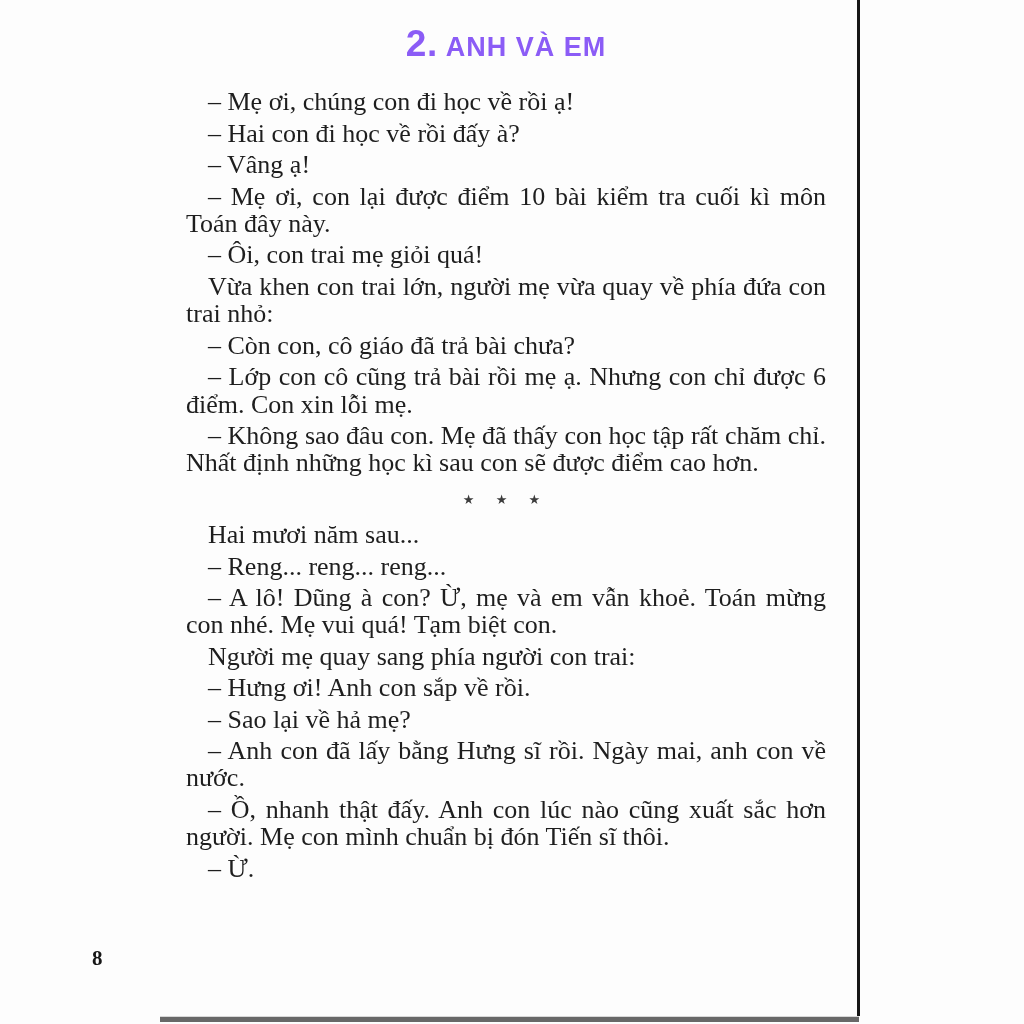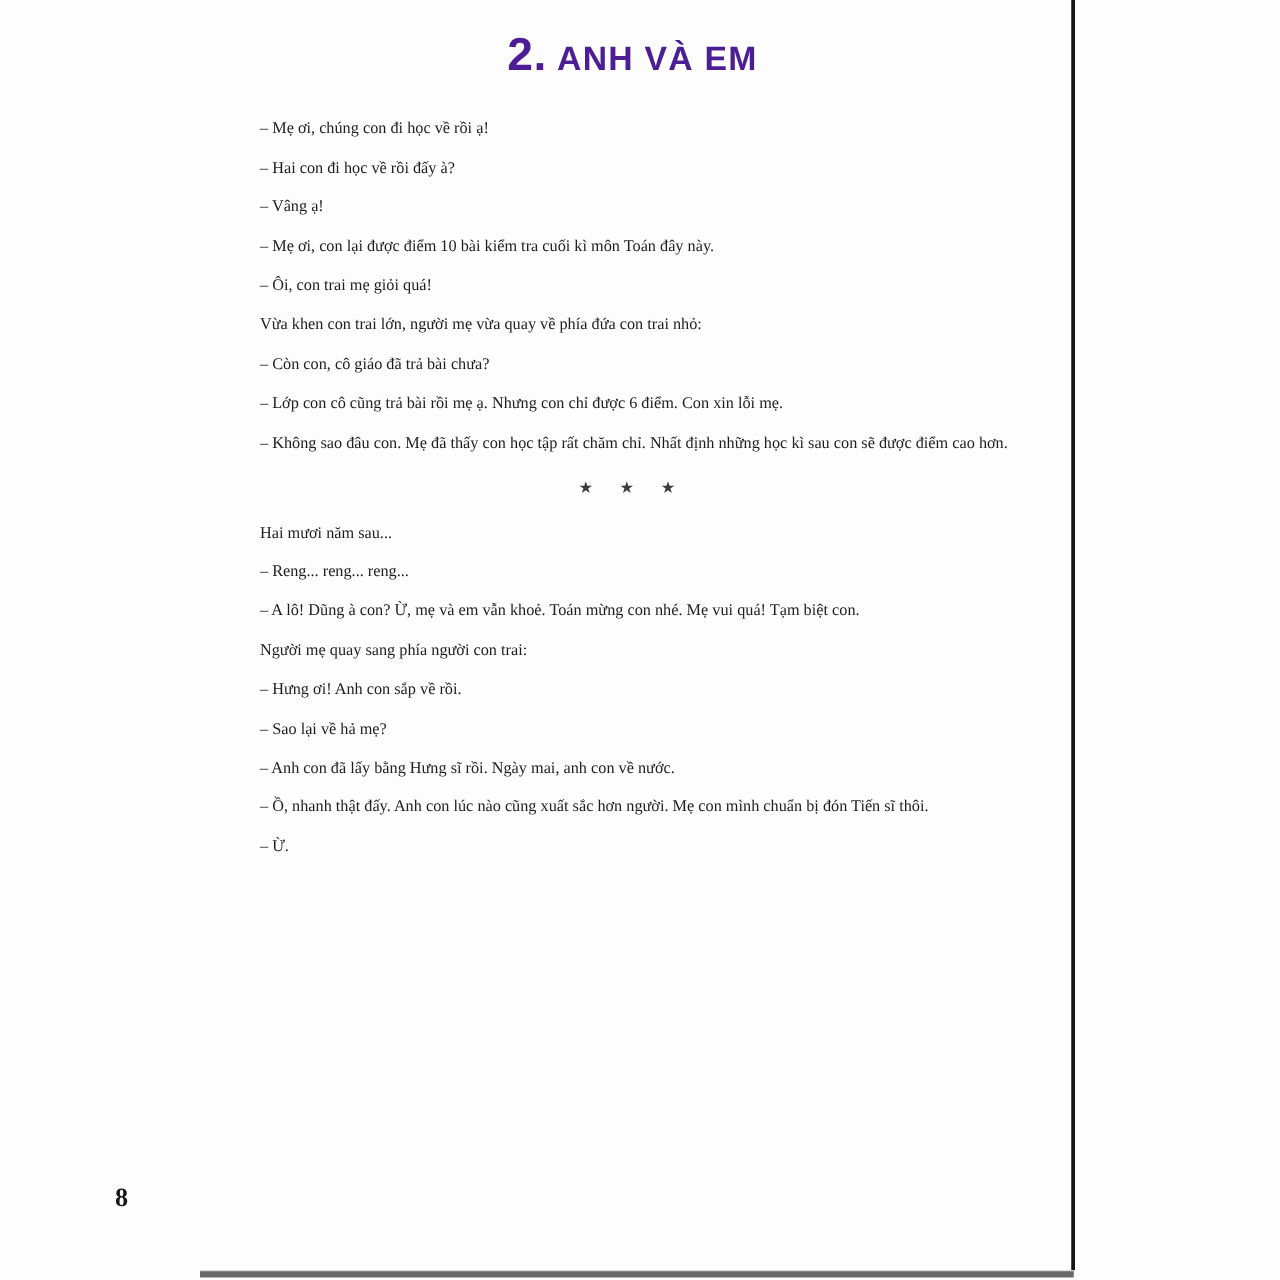--- a/index.html
+++ b/index.html
@@ -18,21 +18,21 @@
   .content {
     position: absolute;
     left: 186px; top: 0;
     width: 640px;
   }
   .title {
     margin-top: 24px;
     text-align: center;
     font-family: "Liberation Sans", "DejaVu Sans", sans-serif;
     font-weight: 700;
-    color: #4c1d95;
+    color: #8b5cf6;
     line-height: 40px;
     white-space: nowrap;
   }
   .title .num { font-size: 37px; letter-spacing: 0.5px; }
   .title .txt { font-size: 27px; letter-spacing: 1px; margin-left: 8px; }
   .section-head {
     margin-top: 3px;
     margin-left: 2px;
     display: flex;
     align-items: flex-end;
@@ -41,21 +41,21 @@
   .section-label {
     font-family: "Liberation Sans", "DejaVu Sans", sans-serif;
     font-weight: 700;
     font-size: 21px;
     color: #141414;
     padding-bottom: 3px;
     margin-left: 1px;
   }
   .story { margin-top: 8px; }
   .para {
-    font-size: 13px;
+    font-size: 26px;
     line-height: 27.4px;
     margin: 0 0 4px 0;
     text-align: justify;
     text-indent: 22px;
     color: #1e1e1e;
   }
   .separator {
     text-align: center;
     text-indent: 0;
     font-size: 13px;

